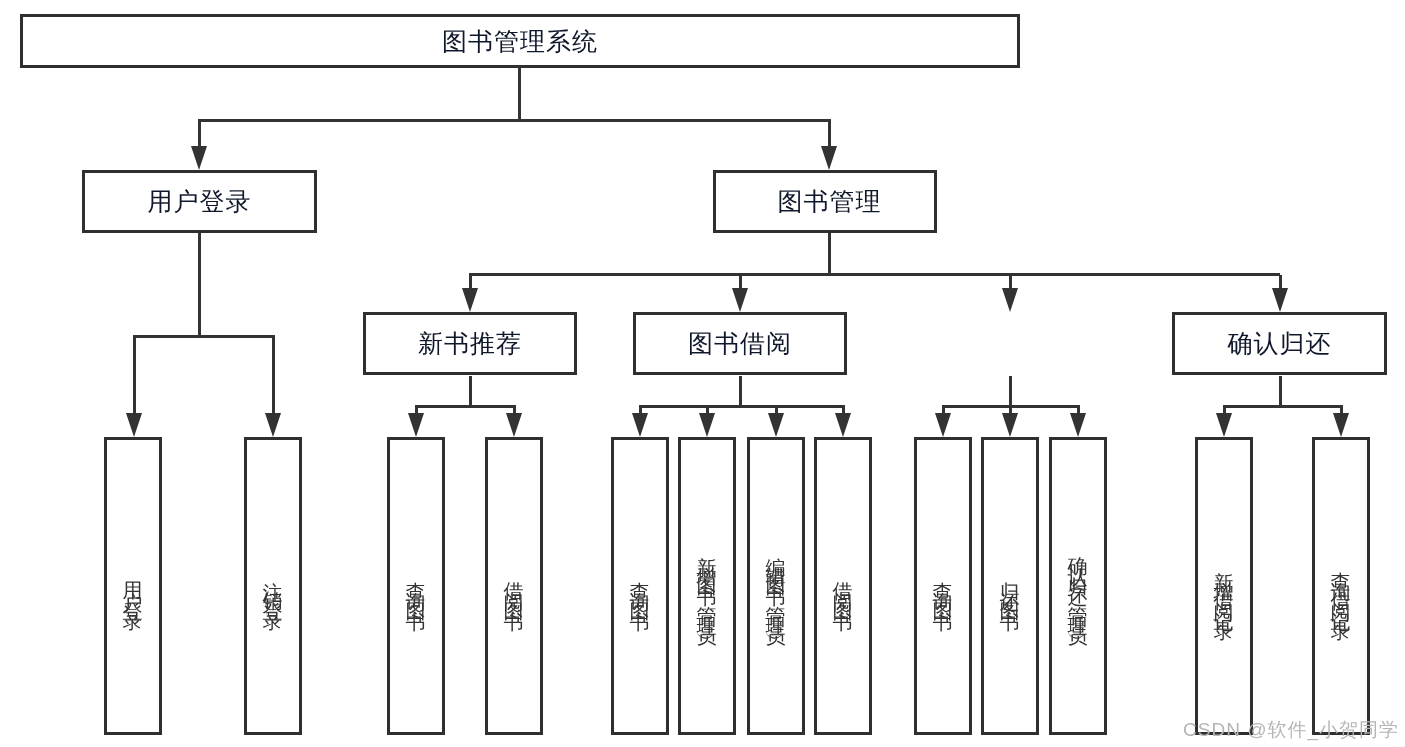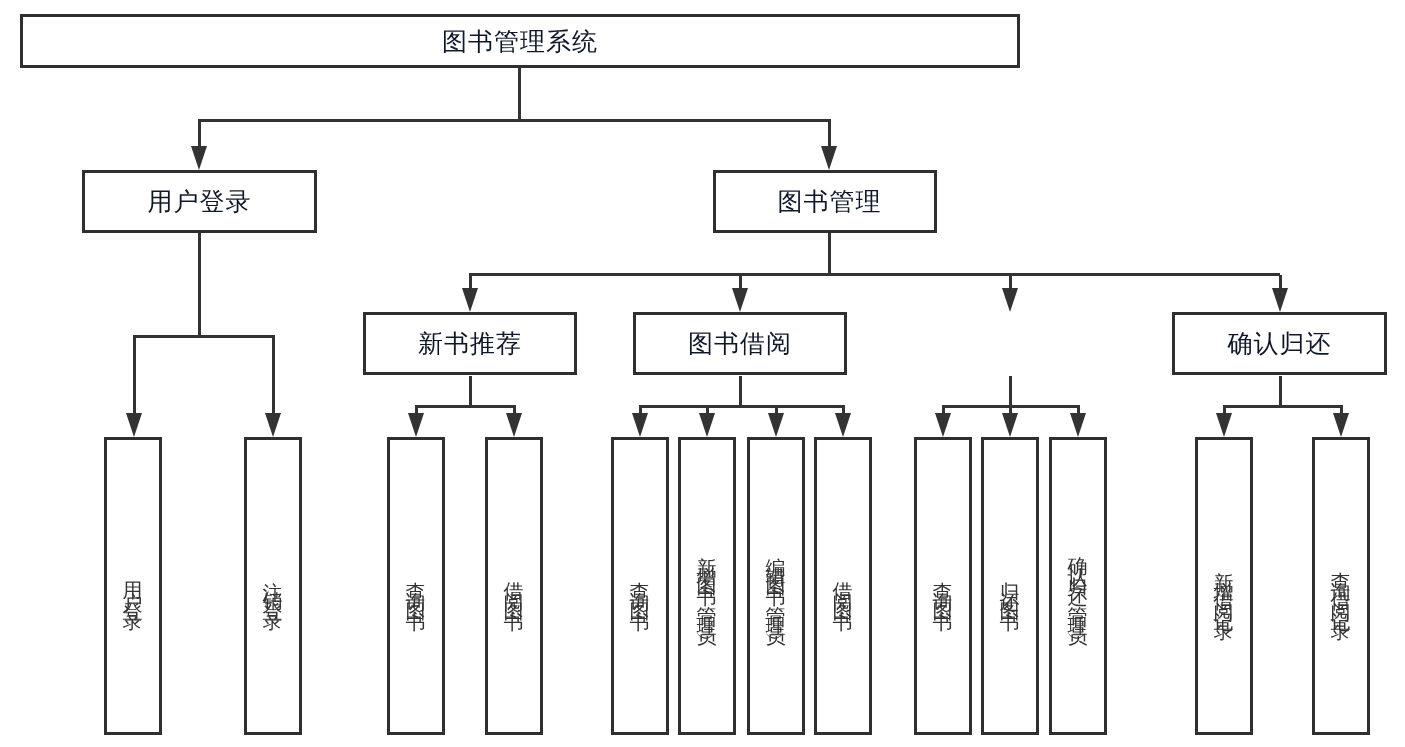--- a/index.html
+++ b/index.html
@@ -156,14 +156,15 @@
     <span class="vlbl">确认归还（管理员）</span>
   </div>
 
   <div class="vbox" style="left:1195px;">
     <span class="vlbl">新增借阅记录</span>
   </div>
   <div class="vbox" style="left:1312px;">
     <span class="vlbl">查询借阅记录</span>
   </div>
 
+  <div class="watermark">CSDN @软件_小贺同学</div>
 
 </div>
 
 </body></html>

